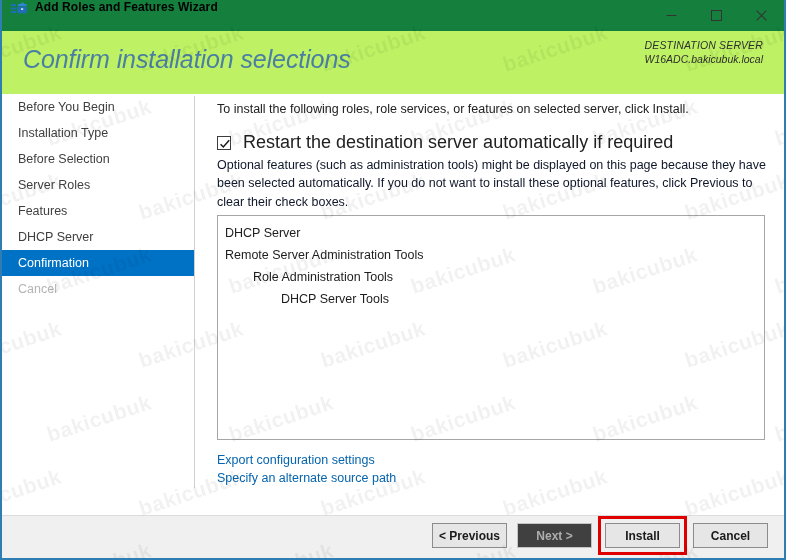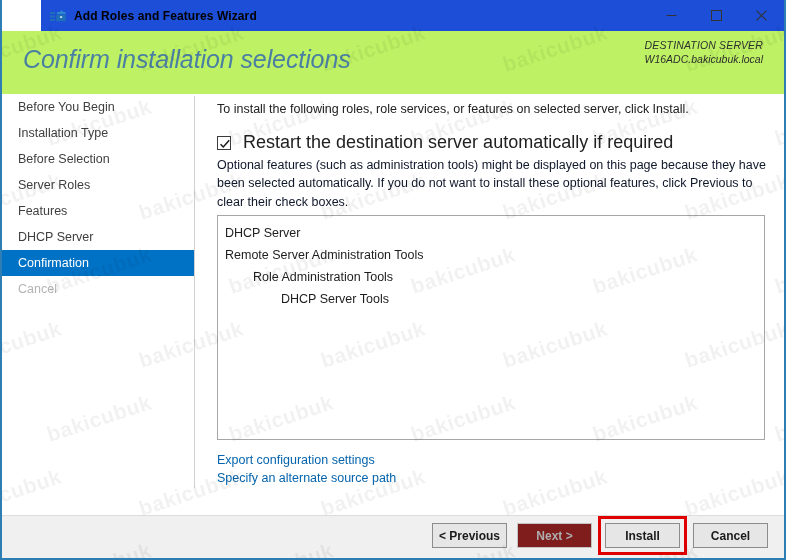--- a/index.html
+++ b/index.html
@@ -37,26 +37,25 @@
     letter-spacing: 0.5px;
     white-space: nowrap;
     transform: rotate(-18deg);
     transform-origin: left top;
   }
 
   
   #titlebar {
     position: relative;
     height: 31px;
-    background: #1d4ed8;
-    display: flex;
-    align-items: center;
+    background: #15803d;
+    display: flex;
+    align-items: flex-start;
     border-bottom: 0;
     z-index: 20;
-    margin-left: 39px;
   }
   #title-icon {
     width: 16px; height: 16px;
     margin-left: 9px; margin-right: 8px;
     position: relative;
     flex: 0 0 auto;
   }
   #title-text {
     font-size: 12px;
     color: #000000;
@@ -255,21 +254,21 @@
     font-family: "Liberation Sans", sans-serif;
     font-size: 12px;
     color: #1a1a1a;
     display: flex;
     align-items: center;
     justify-content: center;
     cursor: pointer;
   }
   .wizbtn.disabled {
     color: #adadad;
-    background: #7f1d1d;
+    background: #404040;
     border-color: #c4c4c4;
     cursor: default;
   }
 
   #install-wrap {
     position: relative;
     padding: 4px;
     border: 3px solid #e00000;
     margin: -7px -4px -7px -4px;
   }

